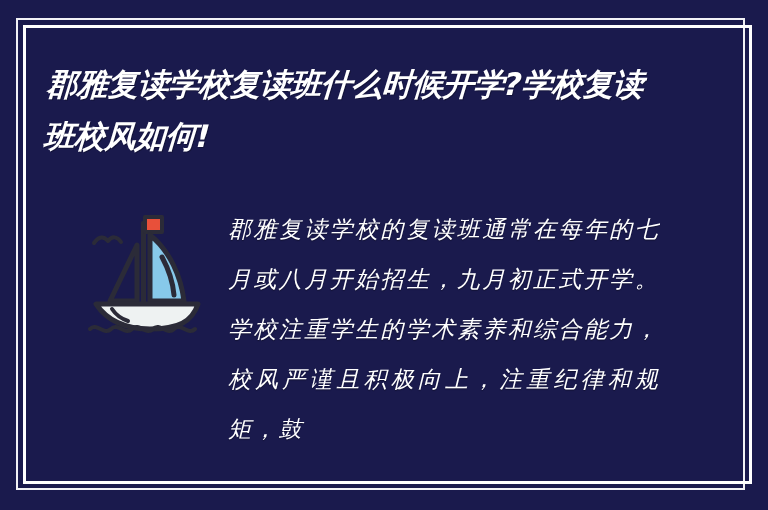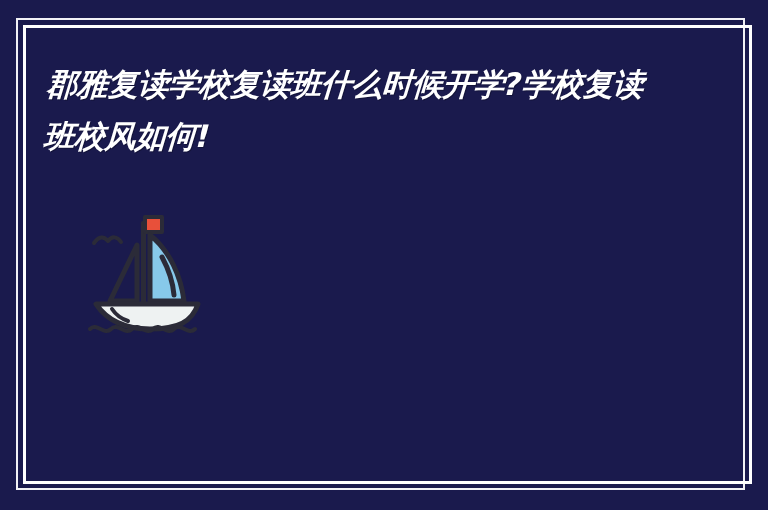--- a/index.html
+++ b/index.html
@@ -117,14 +117,15 @@
 
       <path d="M2 124 C9 117, 16 131, 23 124 C30 117, 37 131, 44 124
                C51 117, 58 131, 65 124 C72 117, 79 131, 86 124
                C93 117, 100 131, 107 124" fill="none" stroke="#2b2b38" stroke-width="4" stroke-linecap="round"></path>
       <path d="M2 136 C9 129, 16 143, 23 136 C30 129, 37 143, 44 136
                C51 129, 58 143, 65 136 C72 129, 79 143, 86 136
                C93 129, 100 143, 107 136" fill="none" stroke="#2b2b38" stroke-width="4" stroke-linecap="round"></path>
     </svg>
   </div>
 
+  <div class="body-copy">郡雅复读学校的复读班通常在每年的七月或八月开始招生，九月初正式开学。学校注重学生的学术素养和综合能力，校风严谨且积极向上，注重纪律和规矩，鼓</div>
 
 </div>
 
 </body></html>

